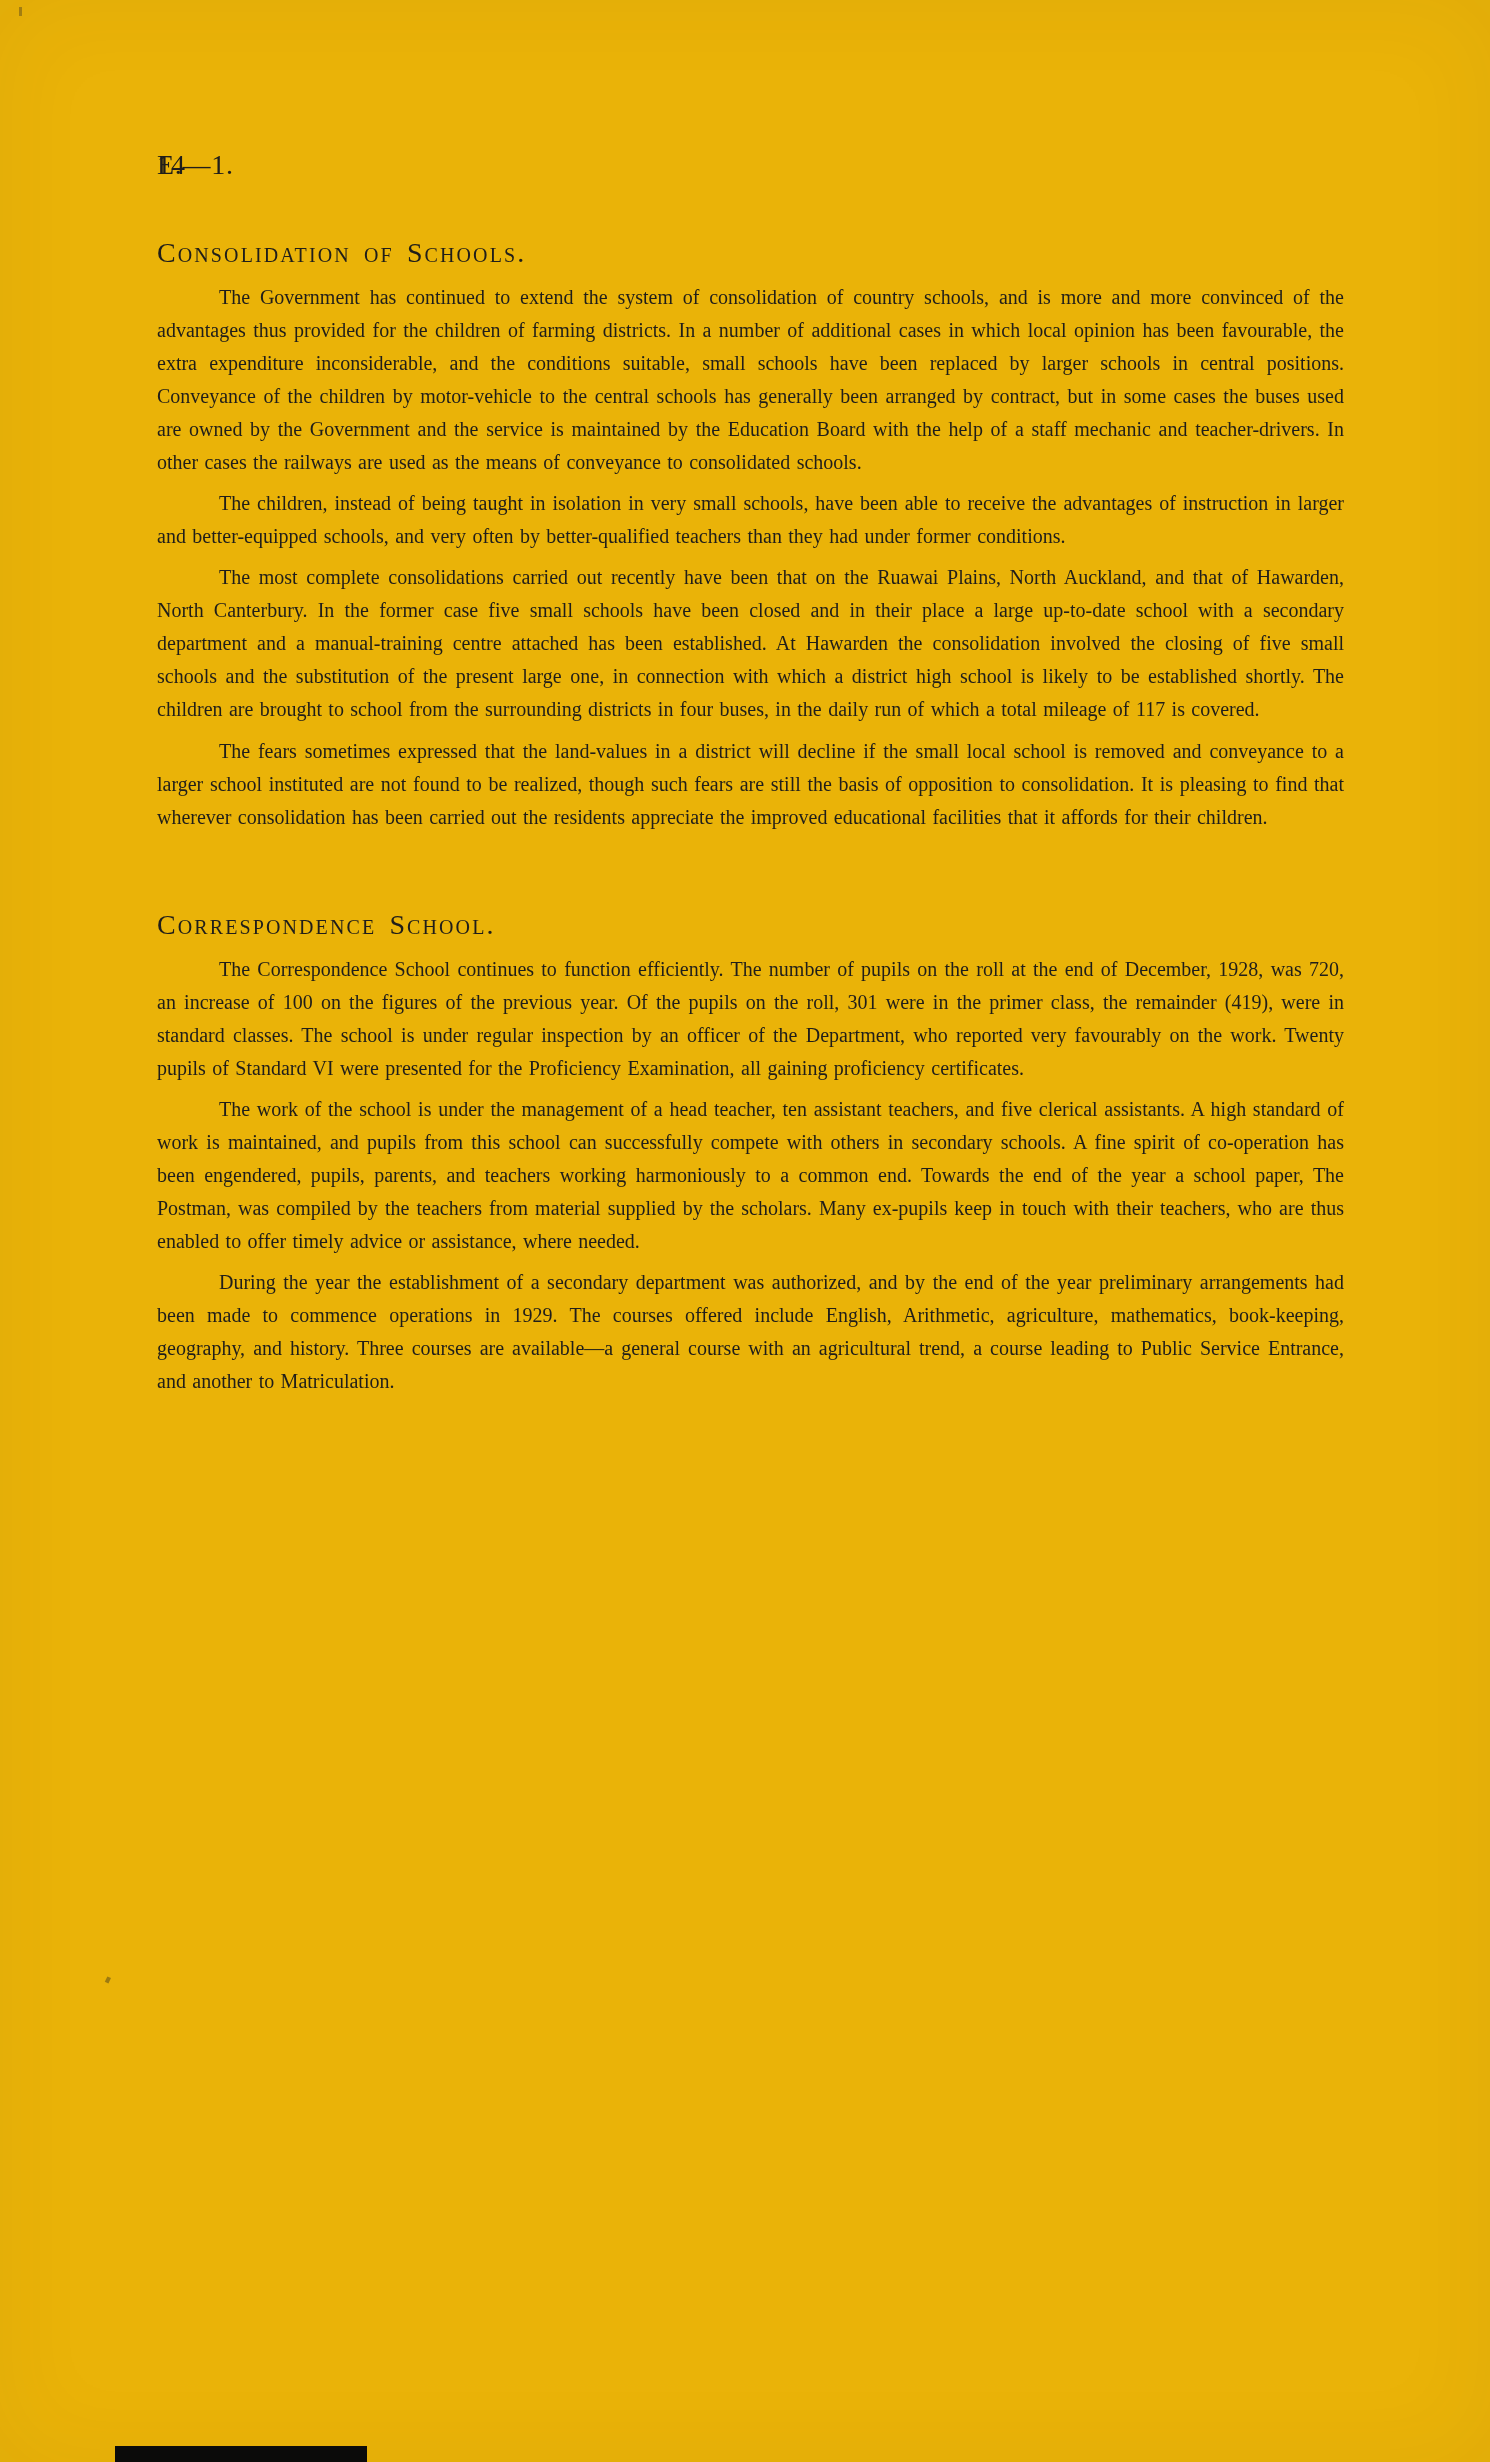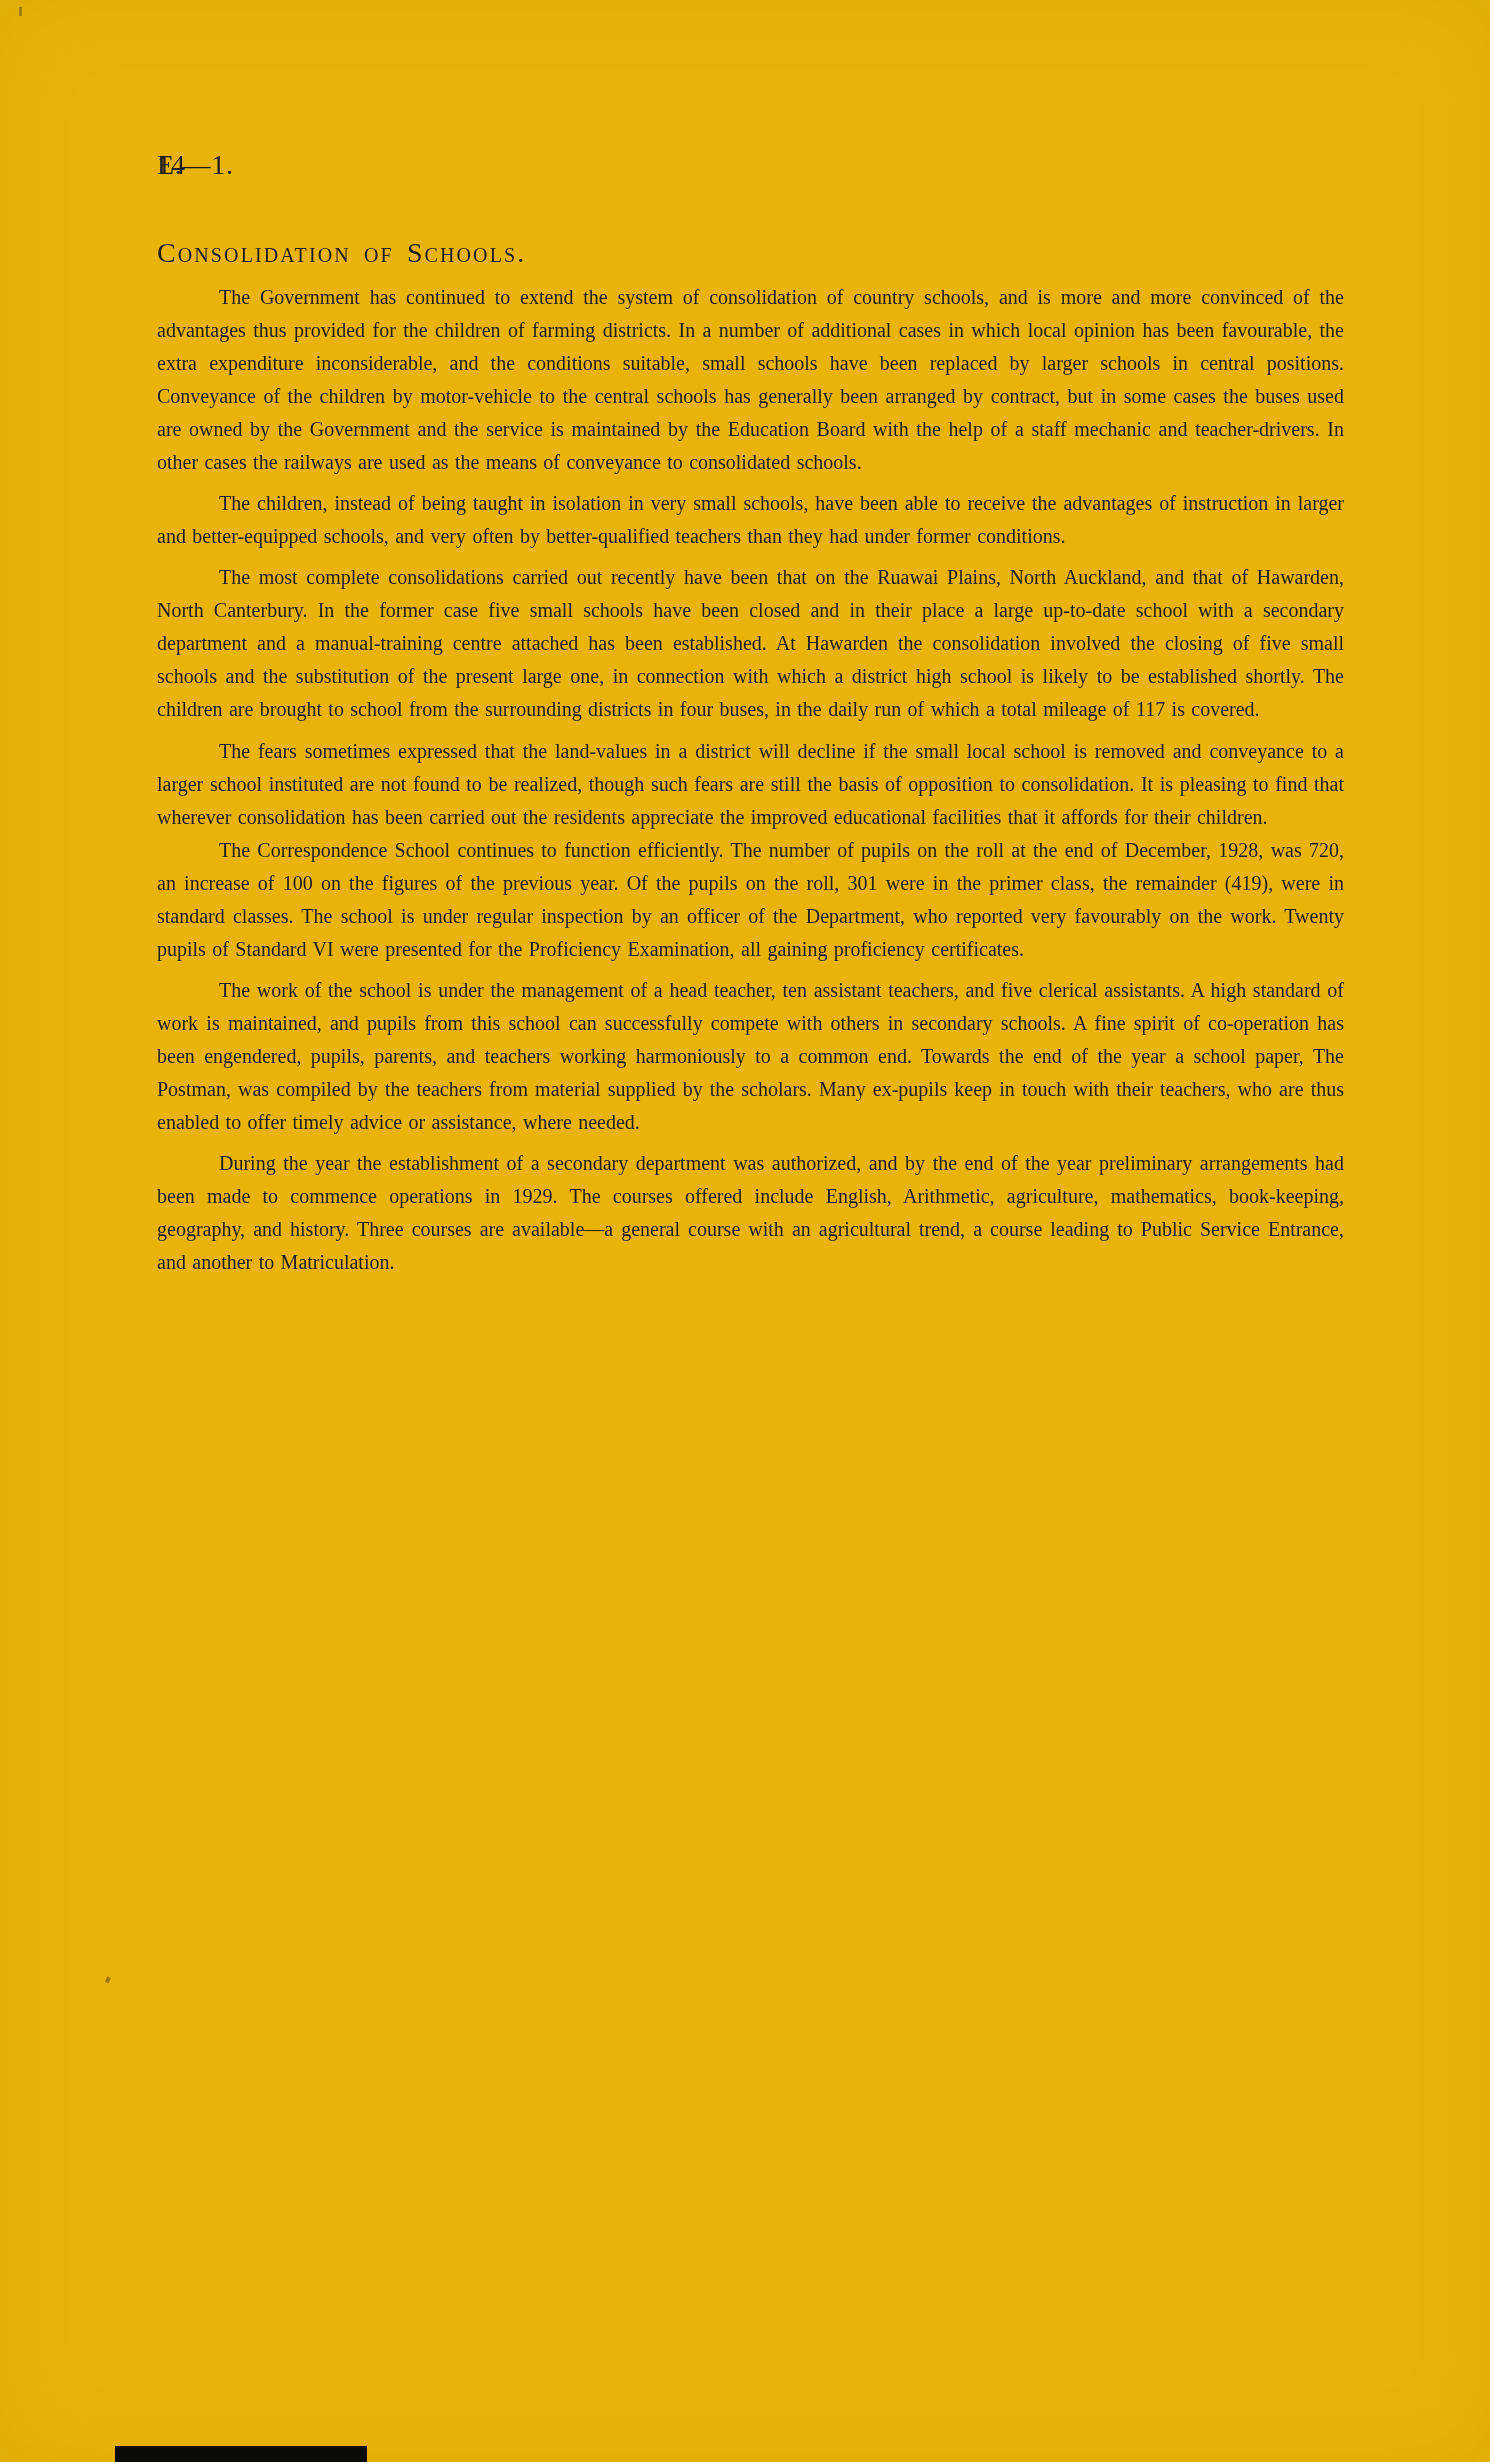--- a/index.html
+++ b/index.html
@@ -109,20 +109,21 @@
 
     <section class="section-consolidation">
       <h2 class="section-heading">Consolidation of Schools.</h2>
       <p class="body-para">The Government has continued to extend the system of consolidation of country schools, and is more and more convinced of the advantages thus provided for the children of farming districts.  In a number of additional cases in which local opinion has been favourable, the extra expenditure inconsiderable, and the conditions suitable, small schools have been replaced by larger schools in central positions.  Conveyance of the children by motor-vehicle to the central schools has generally been arranged by contract, but in some cases the buses used are owned by the Government and the service is maintained by the Education Board with the help of a staff mechanic and teacher-drivers.  In other cases the railways are used as the means of conveyance to consolidated schools.</p>
       <p class="body-para">The children, instead of being taught in isolation in very small schools, have been able to receive the advantages of instruction in larger and better-equipped schools, and very often by better-qualified teachers than they had under former conditions.</p>
       <p class="body-para">The most complete consolidations carried out recently have been that on the Ruawai Plains, North Auckland, and that of Hawarden, North Canterbury.  In the former case five small schools have been closed and in their place a large up-to-date school with a secondary department and a manual-training centre attached has been established.  At Hawarden the consolidation involved the closing of five small schools and the substitution of the present large one, in connection with which a district high school is likely to be established shortly.  The children are brought to school from the surrounding districts in four buses, in the daily run of which a total mileage of 117 is covered.</p>
       <p class="body-para">The fears sometimes expressed that the land-values in a district will decline if the small local school is removed and conveyance to a larger school instituted are not found to be realized, though such fears are still the basis of opposition to consolidation.  It is pleasing to find that wherever consolidation has been carried out the residents appreciate the improved educational facilities that it affords for their children.</p>
     </section>
 
     <section class="section-correspondence">
+      <h2 class="section-heading">Correspondence School.</h2>
       <p class="body-para">The Correspondence School continues to function efficiently.  The number of pupils on the roll at the end of December, 1928, was 720, an increase of 100 on the figures of the previous year.  Of the pupils on the roll, 301 were in the primer class, the remainder (419), were in standard classes.  The school is under regular inspection by an officer of the Department, who reported very favourably on the work.  Twenty pupils of Standard VI were presented for the Proficiency Examination, all gaining proficiency certificates.</p>
       <p class="body-para"><span>The work of the school is under the management of a head teacher, ten assistant teachers, and five clerical assistants.  A high standard of work is maintained, and pupils from this school can successfully compete with others in secondary schools.  A fine spirit of co-operation has been engendered, pupils, parents, and teachers working harmoniously to a common end.  Towards the end of the year a school paper, </span><span class="italic">The Postman</span><span>, was compiled by the teachers from material supplied by the scholars.  Many ex-pupils keep in touch with their teachers, who are thus enabled to offer timely advice or assistance, where needed.</span></p>
       <p class="body-para">During the year the establishment of a secondary department was authorized, and by the end of the year preliminary arrangements had been made to commence operations in 1929.  The courses offered include English, Arithmetic, agriculture, mathematics, book-keeping, geography, and history.  Three courses are available—a general course with an agricultural trend, a course leading to Public Service Entrance, and another to Matriculation.</p>
     </section>
 
   </div>
 
   <div class="scan-bar-bottom"></div>
 
 </div>

